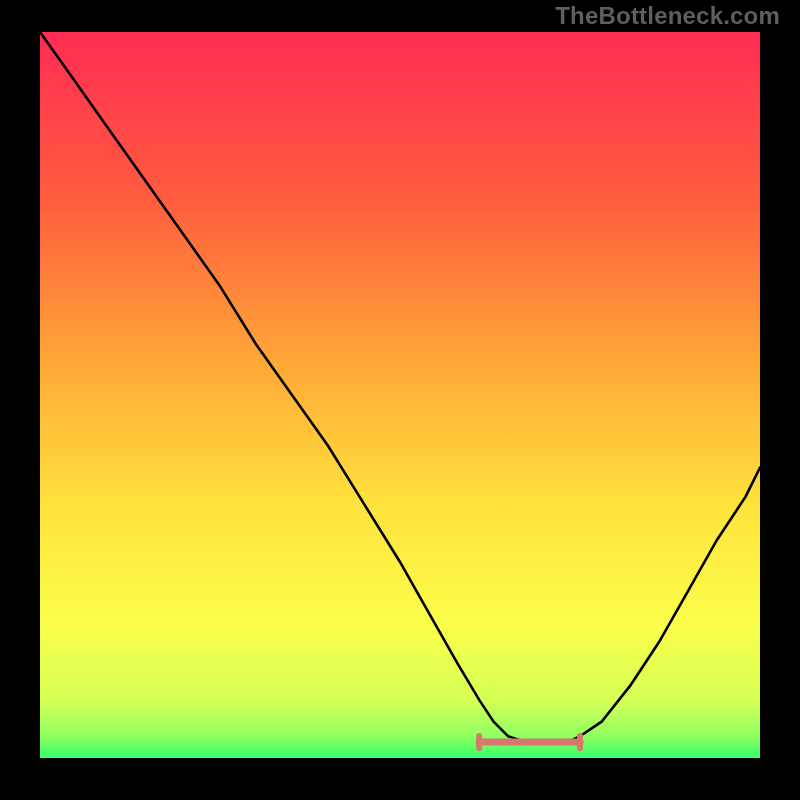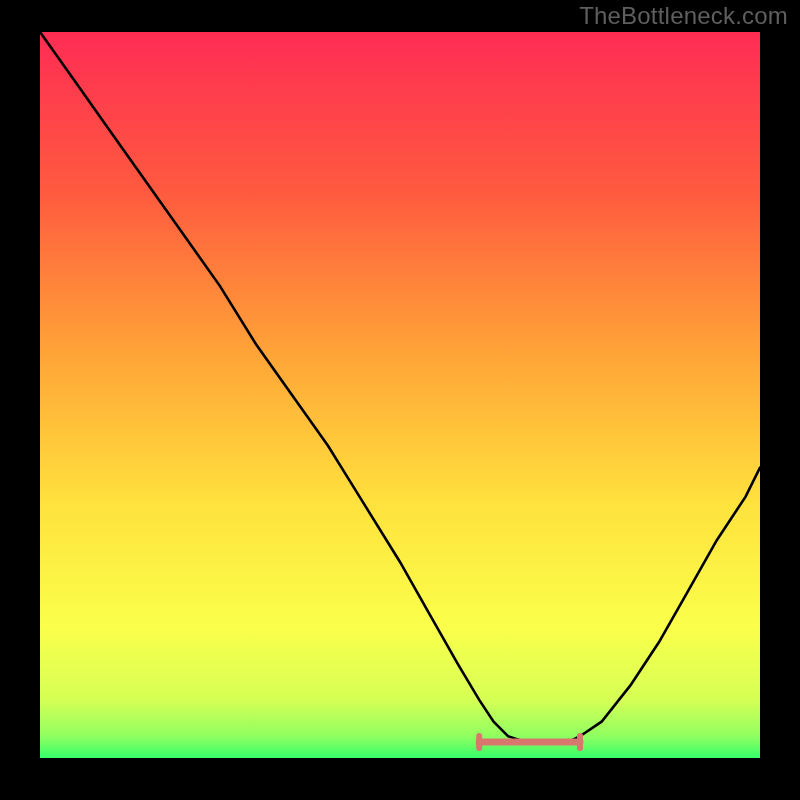--- a/index.html
+++ b/index.html
@@ -12,23 +12,23 @@
     font-family: Arial, Helvetica, sans-serif;
   }
   .frame {
     position: relative;
     width: 800px;
     height: 800px;
   }
   .watermark {
     position: absolute;
     top: 2px;
-    right: 12px;
+    right: 20px;
     font-size: 24px;
-    font-weight: 400;
+    font-weight: 700;
     color: #5f5f5f;
     letter-spacing: 0.2px;
     z-index: 10;
   }
   .plot-wrap {
     position: absolute;
     left: 40px;
     top: 32px;
     width: 720px;
     height: 726px;

